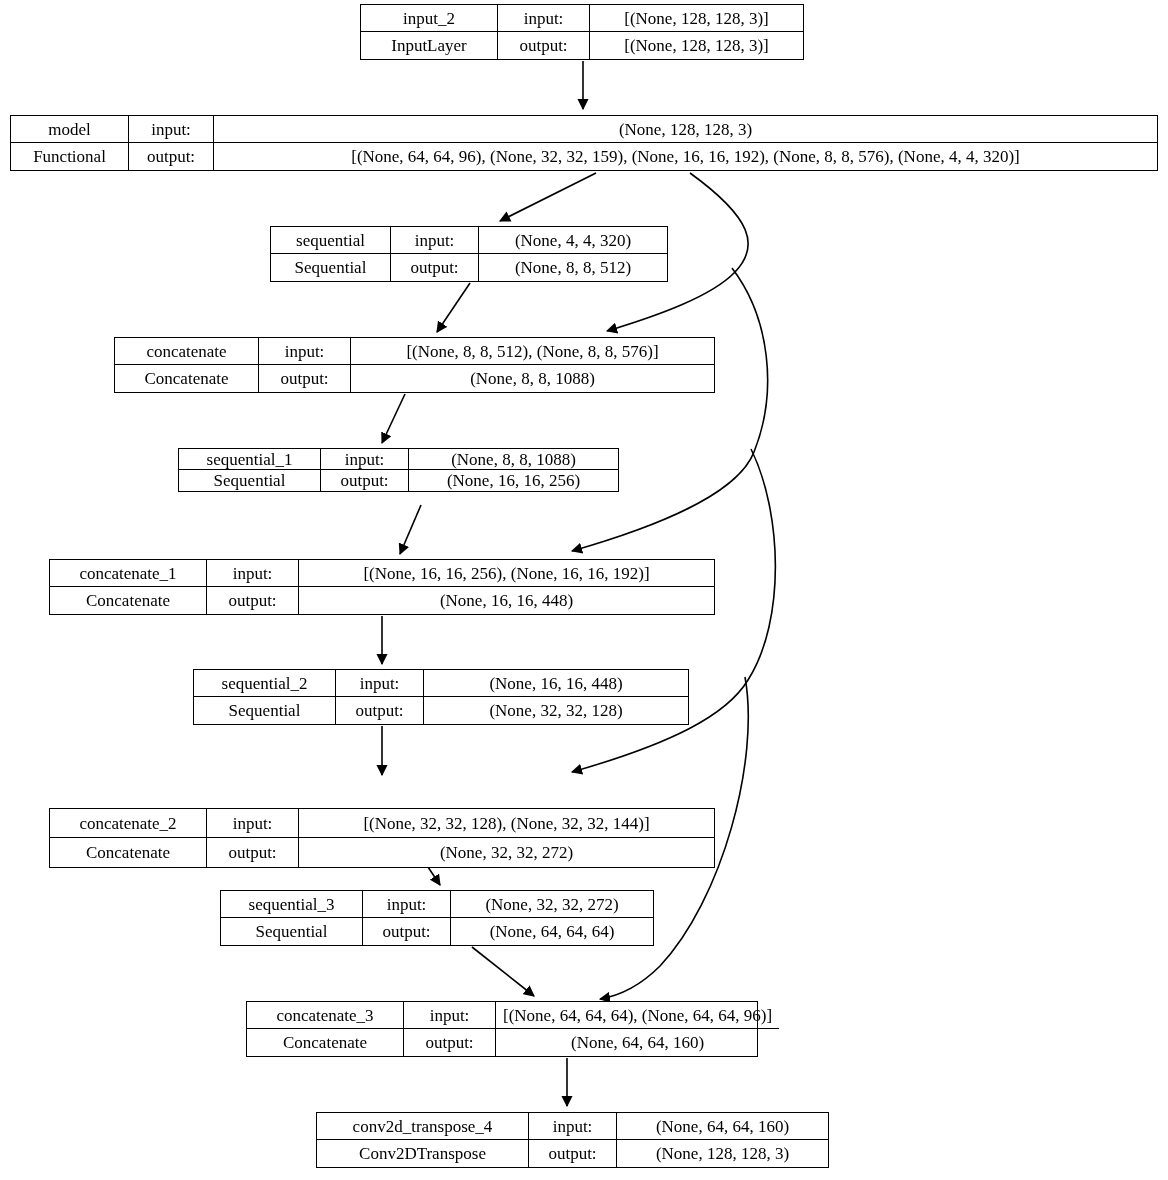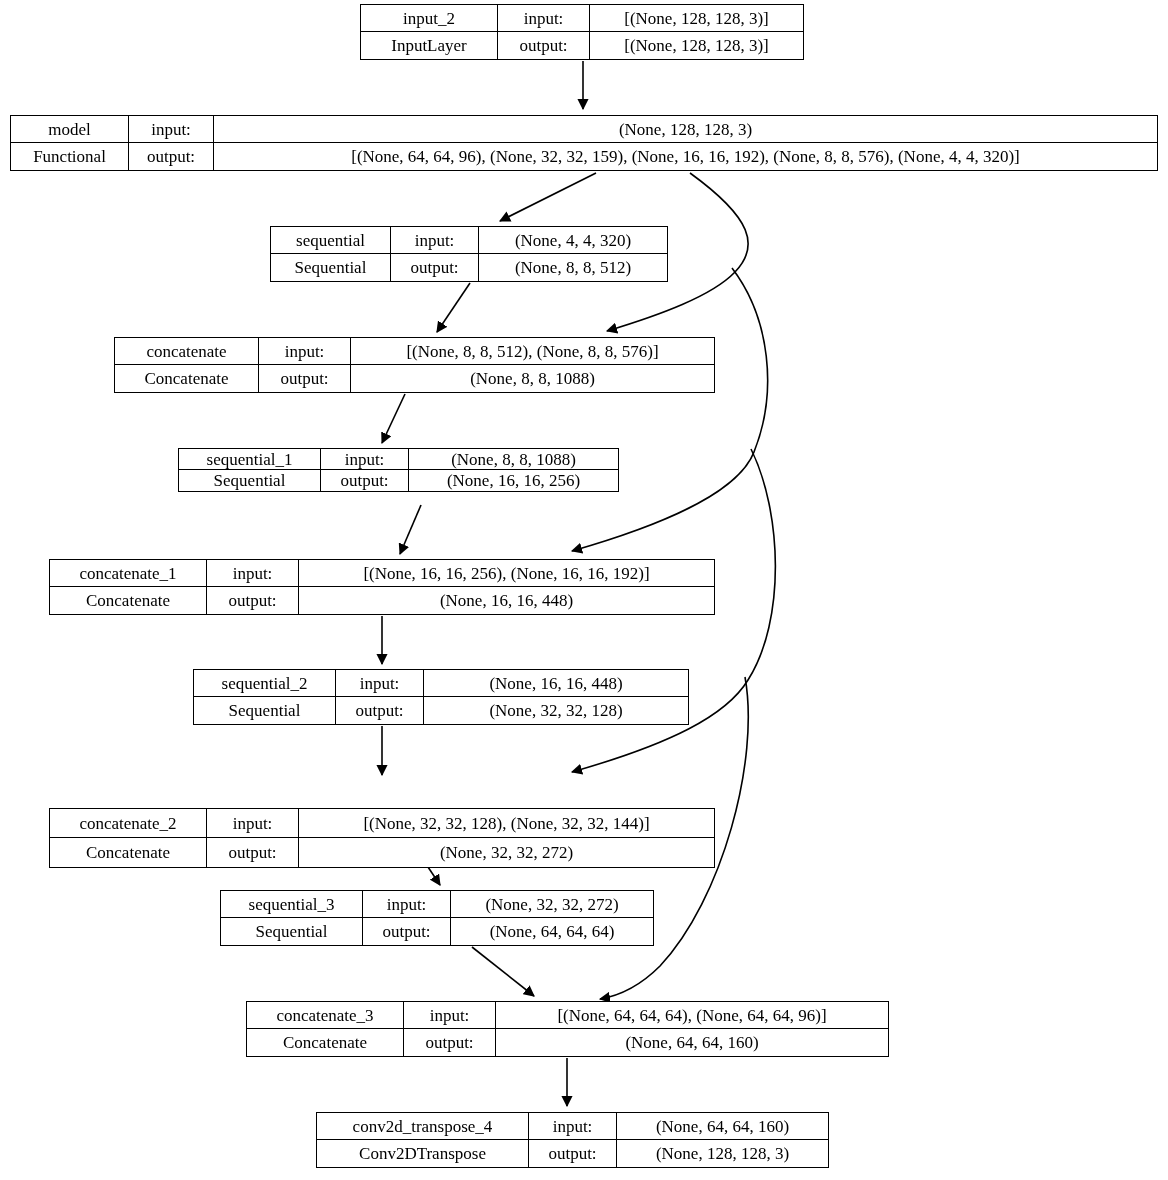--- a/index.html
+++ b/index.html
@@ -193,21 +193,21 @@
       <div class="cell sep">input:</div>
       <div class="cell">(None, 32, 32, 272)</div>
     </div>
     <div class="node-row" style="grid-template-columns:142px 88px 1fr;">
       <div class="cell sep">Sequential</div>
       <div class="cell sep">output:</div>
       <div class="cell">(None, 64, 64, 64)</div>
     </div>
   </div>
 
-  <div class="node" style="left:246px; top:1001px; width:643px; height:56px;">
+  <div class="node" style="left:246px; top:1001px; width:512px; height:56px;">
     <div class="node-row top" style="grid-template-columns:157px 92px 1fr;">
       <div class="cell sep">concatenate_3</div>
       <div class="cell sep">input:</div>
       <div class="cell">[(None, 64, 64, 64), (None, 64, 64, 96)]</div>
     </div>
     <div class="node-row" style="grid-template-columns:157px 92px 1fr;">
       <div class="cell sep">Concatenate</div>
       <div class="cell sep">output:</div>
       <div class="cell">(None, 64, 64, 160)</div>
     </div>

